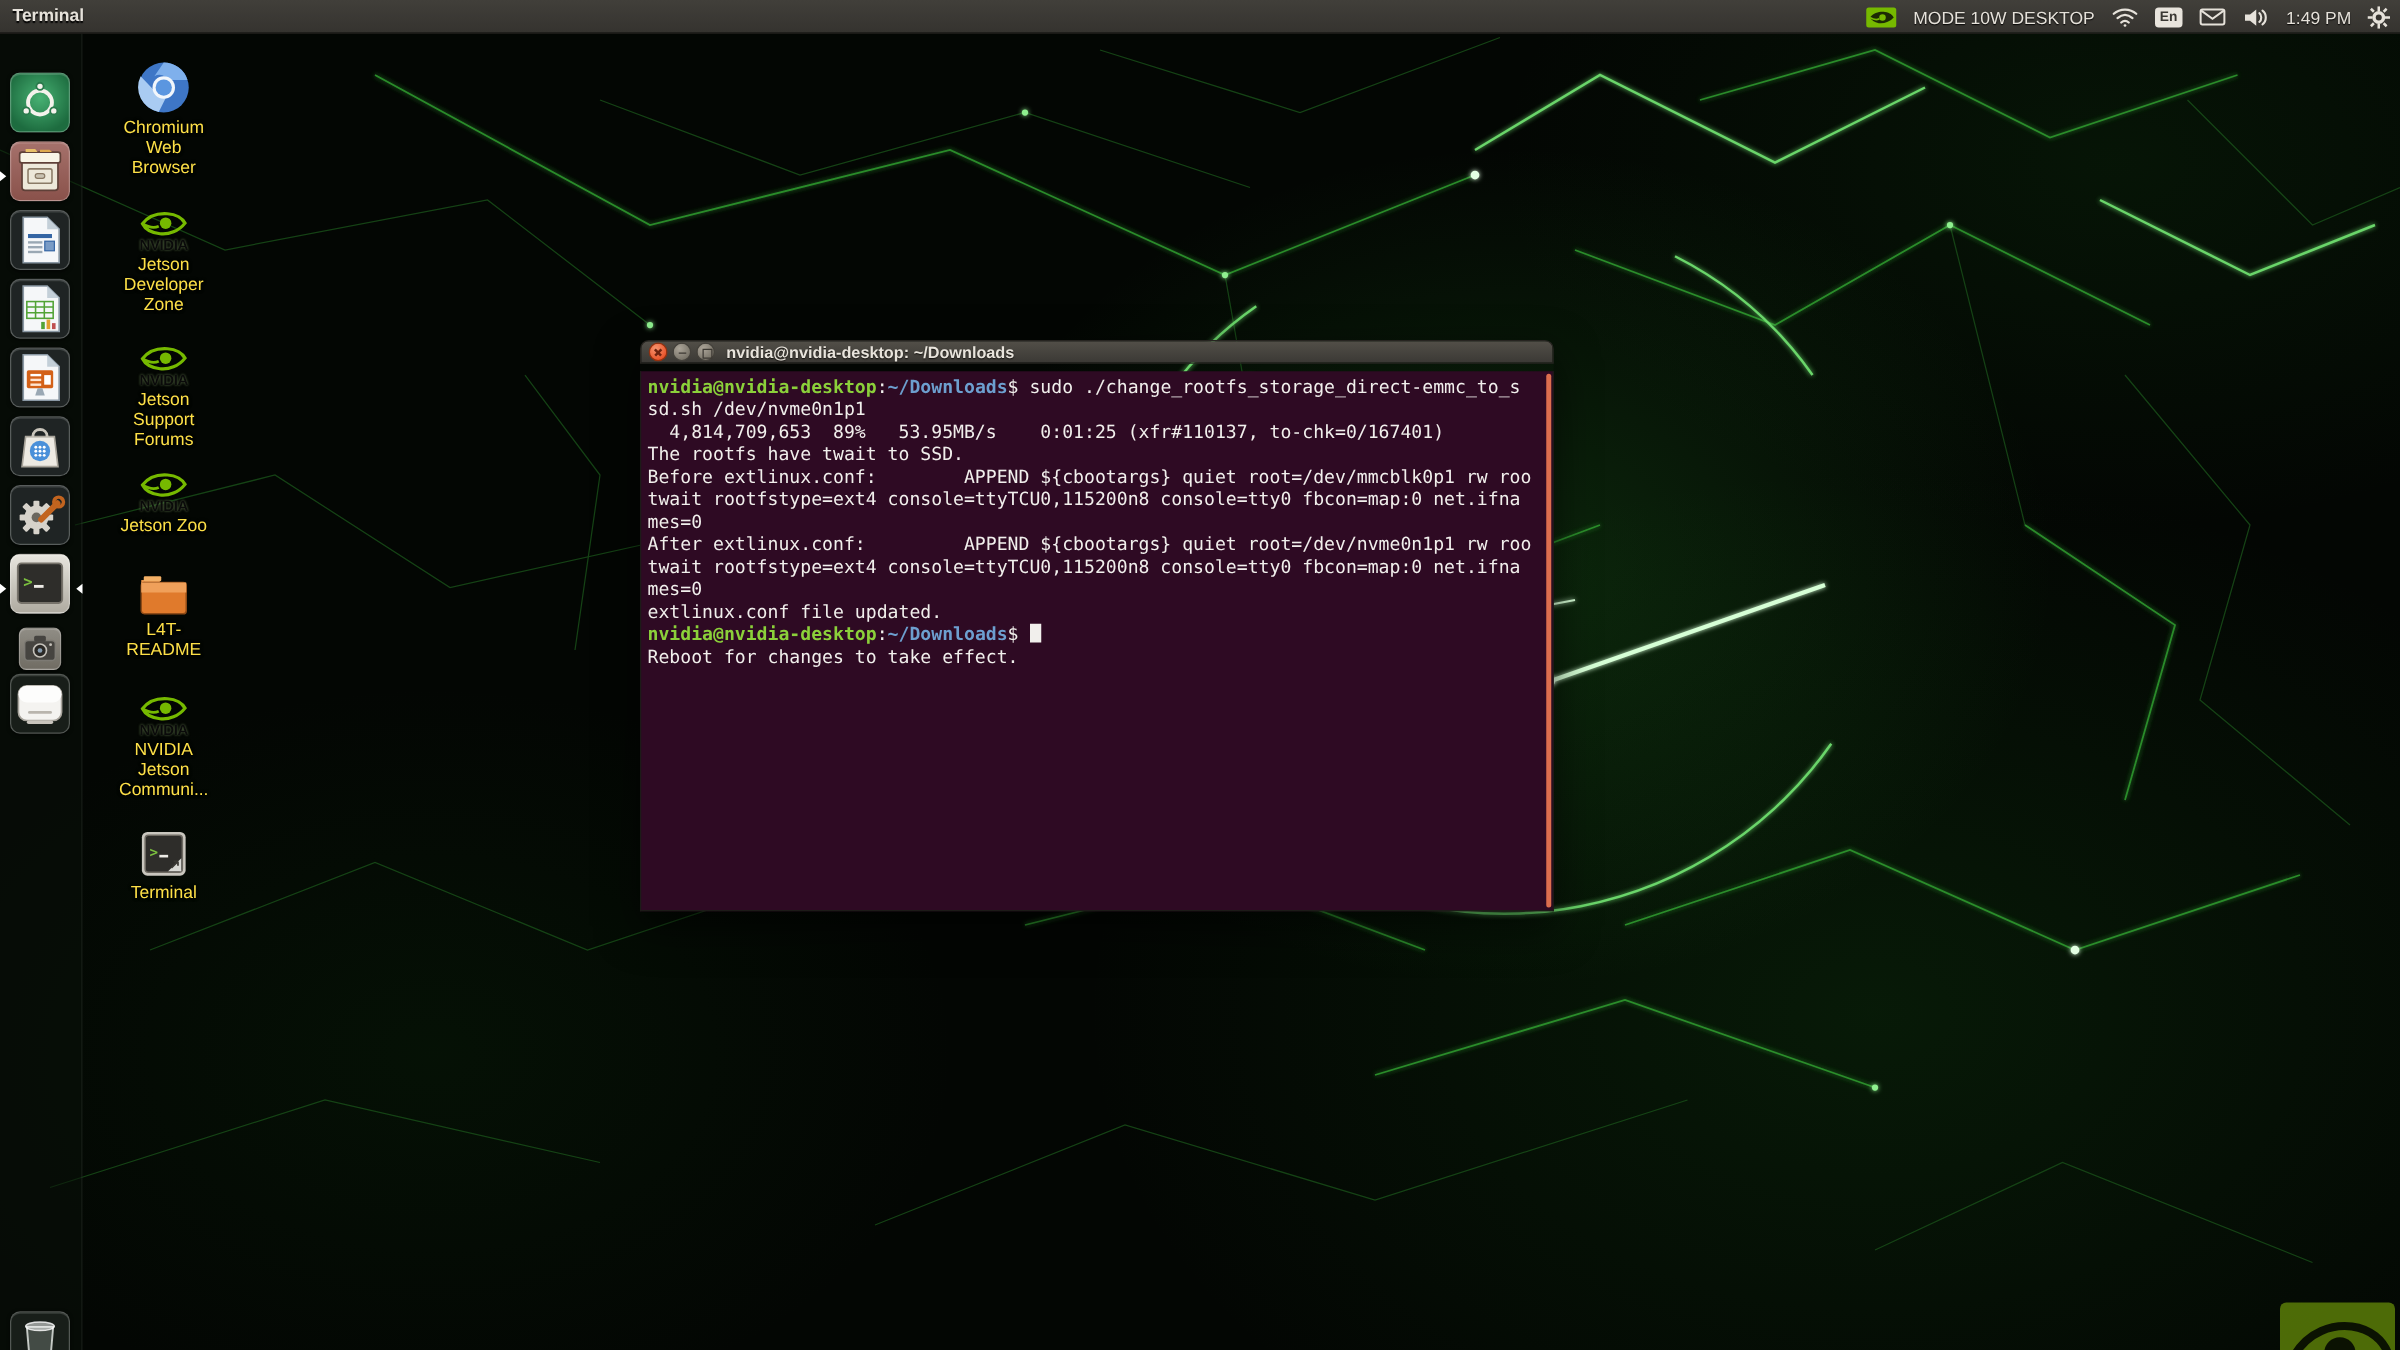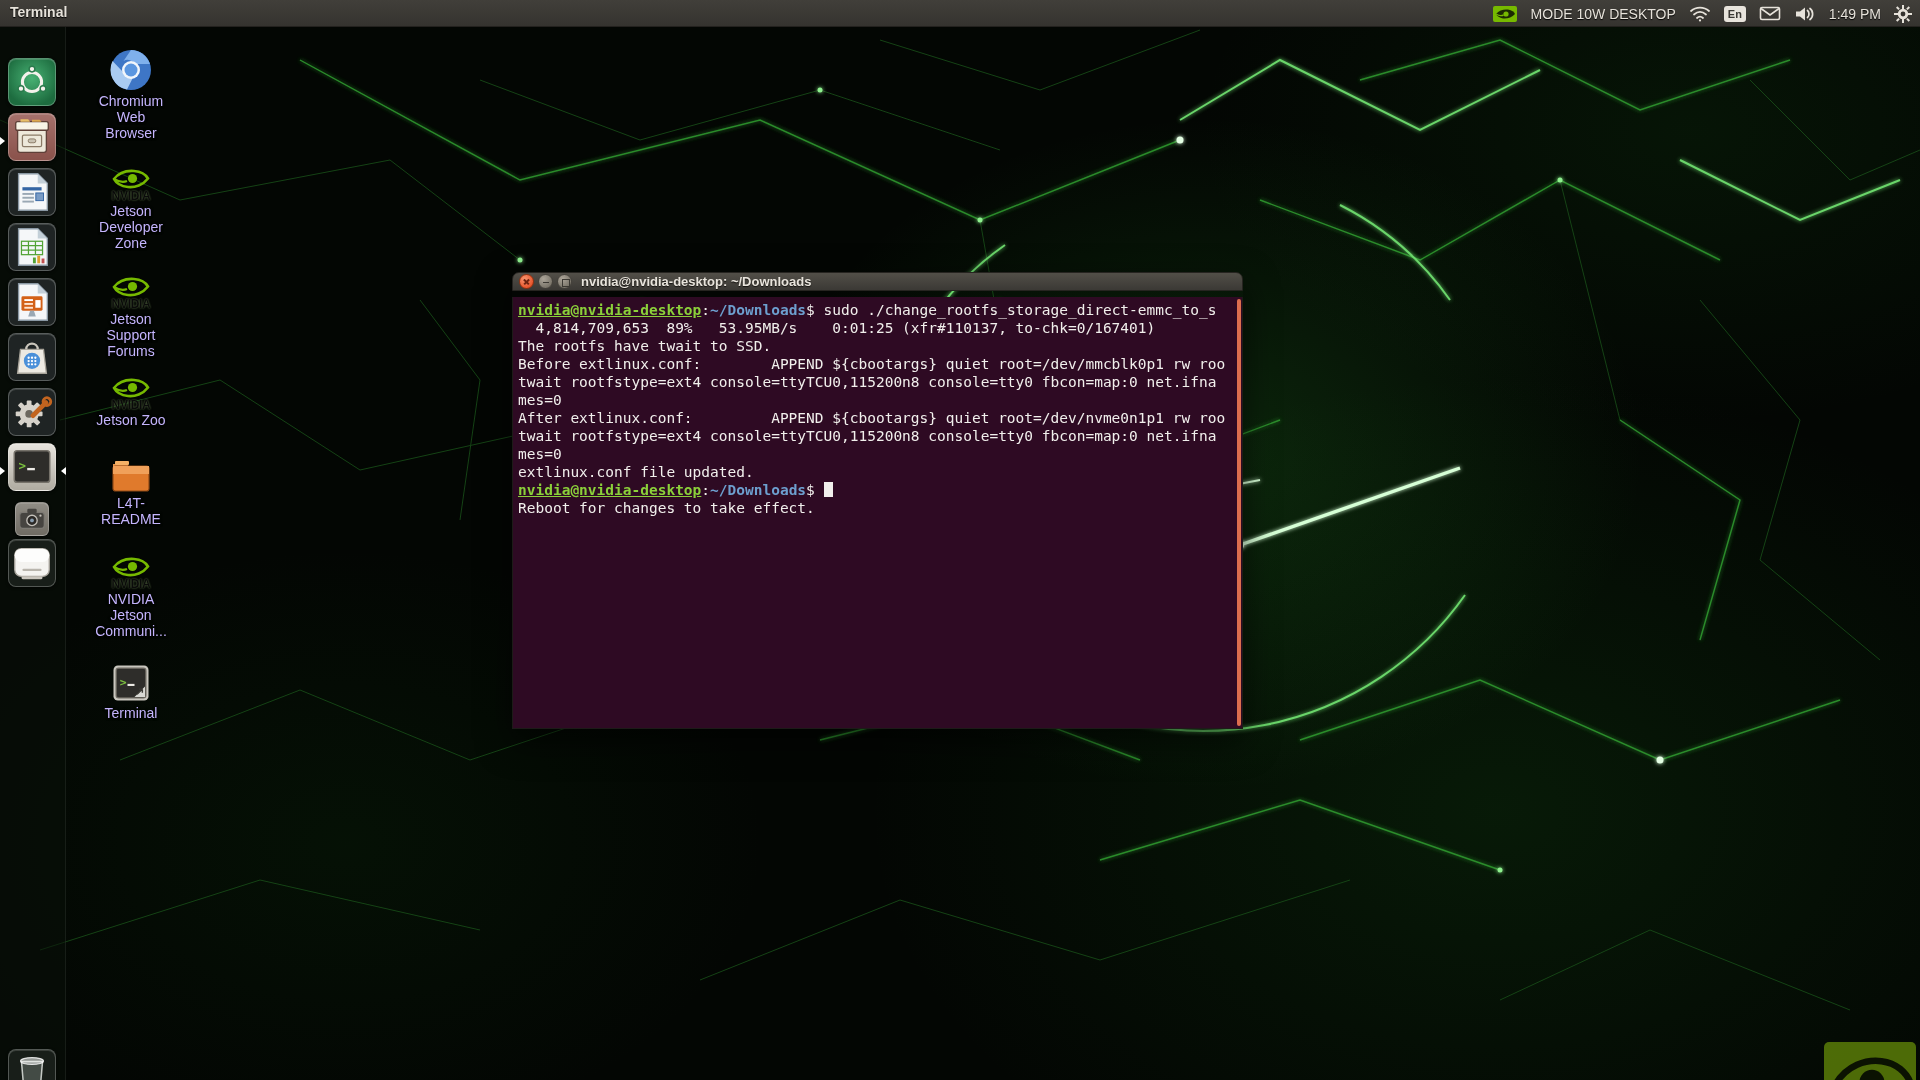--- a/index.html
+++ b/index.html
@@ -46,21 +46,21 @@
   .tile-screenshot-icon { background:linear-gradient(#98948C,#767269); width:34px; height:34px; left:15px; border-radius:6px; opacity:.95; }
   .tile-disk-icon, .tile-trash-icon { background:rgba(66,76,68,.30); }
   .pip-left { position:absolute; left:0; top:24px; width:0; height:0;
       border-left:5px solid #fff; border-top:4px solid transparent; border-bottom:4px solid transparent; }
   .pip-right { position:absolute; right:0; top:24px; width:0; height:0;
       border-right:5px solid #fff; border-top:4px solid transparent; border-bottom:4px solid transparent; }
 
   
   .desktop-icon { position:absolute; left:76px; width:110px; display:flex; flex-direction:column;
       align-items:center; gap:1px; z-index:10; }
-  .desktop-icon .di-label { font-size:14px; line-height:16px; color:#c4b5fd; text-align:center;
+  .desktop-icon .di-label { font-size:14px; line-height:16px; color:#fde047; text-align:center;
       white-space:pre-line; text-shadow:0 1px 2px #000, 0 0 3px #000; }
   .nv-word { font-weight:bold; font-size:12px; letter-spacing:-.3px; color:#0a0a0a;
       text-shadow:0 0 2px rgba(180,220,140,.55); line-height:11px; }
   .di-glyph svg { display:block; }
 
   
   #terminal-window { position:absolute; left:512px; top:272px; width:731px; height:457px;
       z-index:30; border-radius:8px 8px 4px 4px; box-shadow:0 12px 34px rgba(0,0,0,.6); }
   .titlebar { position:relative; height:19px; background:linear-gradient(#524F48,#3B3935);
       border:1px solid #262420; border-radius:7px 7px 0 0; display:flex; align-items:center; }
@@ -70,21 +70,21 @@
   .btn-close::before, .btn-close::after { content:""; position:absolute; left:3px; top:6px; width:7px; height:1.6px;
       background:#6E2310; }
   .btn-close::before { transform:rotate(45deg); } .btn-close::after { transform:rotate(-45deg); }
   .btn-min::before { content:""; position:absolute; left:3.5px; top:6.5px; width:6px; height:1.6px; background:#3C3933; }
   .btn-max::before { content:""; position:absolute; left:4px; top:4px; width:5.5px; height:5.5px; border:1.5px solid #3C3933; }
   .title-text { margin-left:9px; font-weight:bold; font-size:13px; color:#E8E4DC; text-shadow:0 1px 1px #14120f; }
   .term-body { position:absolute; left:0; right:0; top:25px; bottom:0; background:#2E0A23;
       border:1px solid #1d1b18; border-top:none; padding:4px 0 0 5px; overflow:hidden;
       font-family:"DejaVu Sans Mono", monospace; font-size:14.5px; line-height:18px; color:#F1EFEC; }
   .term-line { white-space:pre; }
-  .tg { color:var(--tgreen,#8BD03A); font-weight:bold;text-decoration:underline; }
+  .tg { color:var(--tgreen,#8BD03A); font-weight:bold; }
   .tb { color:var(--tblue,#6D9FCF); font-weight:bold; }
   .cursor { display:inline-block; width:9px; height:15px; background:#F1EFEC; vertical-align:-2px; }
   .term-scrollbar { position:absolute; right:2px; top:27px; bottom:3px; width:4px;
       background:var(--sborange,#DC6E4E); border-radius:2px; }
 </style>
 </head>
 <body>
 
 <div id="wallpaper">
   <svg viewBox="0 0 1920 1080" width="1920" height="1080">
@@ -461,20 +461,21 @@
 
 <div id="terminal-window">
   <div class="titlebar">
     <span class="win-btn btn-close"></span>
     <span class="win-btn btn-gray btn-min"></span>
     <span class="win-btn btn-gray btn-max"></span>
     <span class="title-text">nvidia@nvidia-desktop: ~/Downloads</span>
   </div>
   <div class="term-body" id="term-body">
       <div class="term-line"><span class="tg">nvidia@nvidia-desktop</span><span>:</span><span class="tb">~/Downloads</span><span>$ sudo ./change_rootfs_storage_direct-emmc_to_s</span></div>
+      <div class="term-line"><span>sd.sh /dev/nvme0n1p1</span></div>
       <div class="term-line"><span>  4,814,709,653  89%   53.95MB/s    0:01:25 (xfr#110137, to-chk=0/167401)</span></div>
       <div class="term-line"><span>The rootfs have twait to SSD.</span></div>
       <div class="term-line"><span>Before extlinux.conf:        APPEND ${cbootargs} quiet root=/dev/mmcblk0p1 rw roo</span></div>
       <div class="term-line"><span>twait rootfstype=ext4 console=ttyTCU0,115200n8 console=tty0 fbcon=map:0 net.ifna</span></div>
       <div class="term-line"><span>mes=0</span></div>
       <div class="term-line"><span>After extlinux.conf:         APPEND ${cbootargs} quiet root=/dev/nvme0n1p1 rw roo</span></div>
       <div class="term-line"><span>twait rootfstype=ext4 console=ttyTCU0,115200n8 console=tty0 fbcon=map:0 net.ifna</span></div>
       <div class="term-line"><span>mes=0</span></div>
       <div class="term-line"><span>extlinux.conf file updated.</span></div>
       <div class="term-line"><span class="tg">nvidia@nvidia-desktop</span><span>:</span><span class="tb">~/Downloads</span><span>$ </span><span class="cursor"></span></div>

